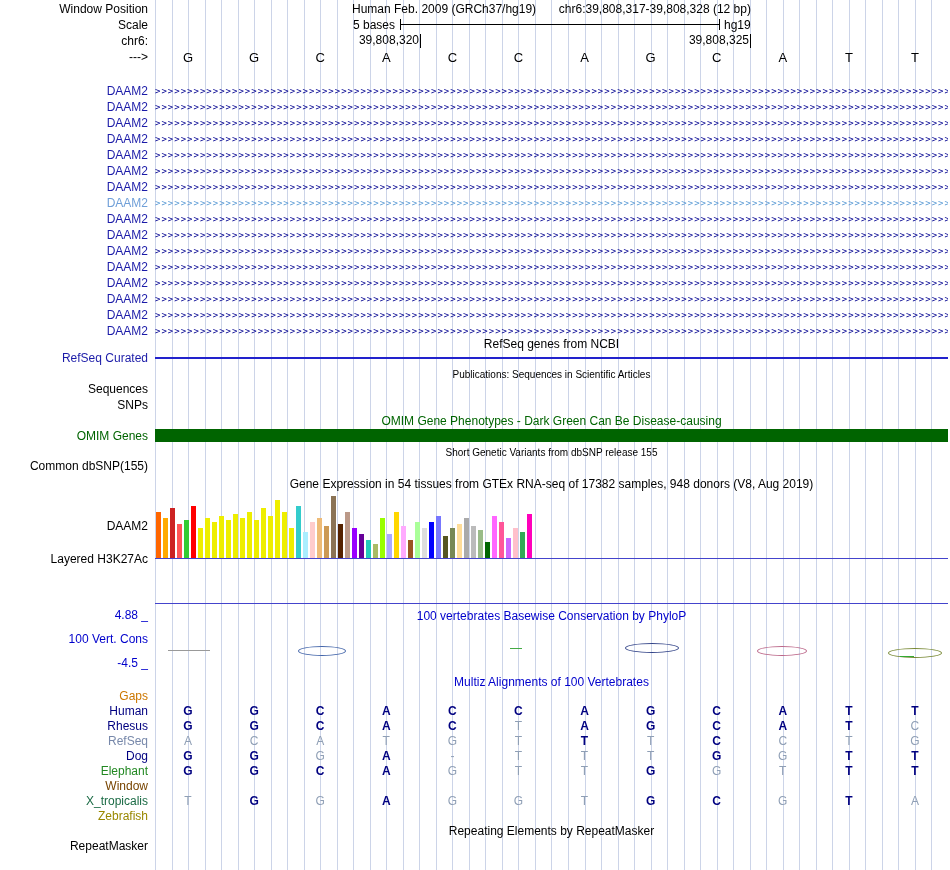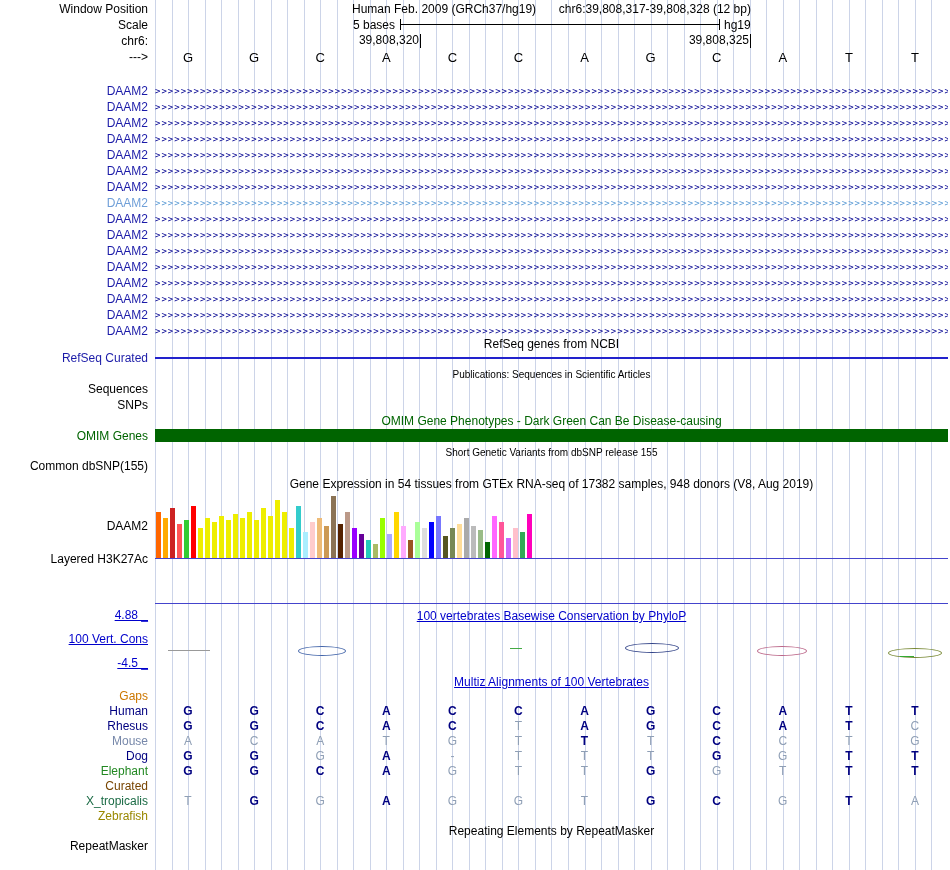--- a/index.html
+++ b/index.html
@@ -3,21 +3,21 @@
 <meta charset="utf-8">
 <style>
   html,body{margin:0;padding:0;background:#fff;}
   body{width:950px;height:870px;font-family:"Liberation Sans",sans-serif;}
   #browser{position:relative;width:950px;height:870px;overflow:hidden;background:#fff;}
   .grid{position:absolute;left:155px;top:0;width:793px;height:870px;
         background:repeating-linear-gradient(to right,#ccd4e8 0,#ccd4e8 1px,transparent 1px,transparent 16.52px);}
   .lbl{position:absolute;left:0;width:148px;text-align:right;font-size:12px;line-height:14px;color:#000;white-space:nowrap;}
   .center{position:absolute;left:155px;width:793px;text-align:center;font-size:12px;line-height:14px;color:#000;white-space:nowrap;}
   .small{font-size:10px;}
-  .blue{color:#0000cc;text-decoration:underline;}
+  .blue{color:#0000cc;}
   .green{color:#006400;}
   .genlbl{color:#1b1ba8;}
   .genlbl.lt{color:#6f9fd8;}
   .arrows{position:absolute;left:155px;width:793px;height:11px;overflow:hidden;
           font-family:"DejaVu Sans Mono",monospace;font-size:9px;line-height:11px;
           letter-spacing:1px;color:#000090;}
   .arrows.lt{color:#5b9bd5;}
   .base{position:absolute;width:18px;text-align:center;font-size:13px;color:#000;}
   .mbase{position:absolute;width:18px;text-align:center;font-size:12px;font-weight:bold;color:#000080;line-height:14px;}
   .mbase.dim{color:#8f9fb5;font-weight:normal;}
@@ -211,21 +211,21 @@
     <div class="mbase" style="left: 311.208px; top: 719px;">C</div>
     <div class="mbase" style="left: 377.292px; top: 719px;">A</div>
     <div class="mbase" style="left: 443.375px; top: 719px;">C</div>
     <div class="mbase dim" style="left: 509.458px; top: 719px;">T</div>
     <div class="mbase" style="left: 575.542px; top: 719px;">A</div>
     <div class="mbase" style="left: 641.625px; top: 719px;">G</div>
     <div class="mbase" style="left: 707.708px; top: 719px;">C</div>
     <div class="mbase" style="left: 773.792px; top: 719px;">A</div>
     <div class="mbase" style="left: 839.875px; top: 719px;">T</div>
     <div class="mbase dim" style="left: 905.958px; top: 719px;">C</div>
-    <div class="lbl" style="top: 734px; color: rgb(119, 136, 170);">Mouse</div>
+    <div class="lbl" style="top: 734px; color: rgb(119, 136, 170);">RefSeq</div>
     <div class="mbase dim" style="left: 179.042px; top: 734px;">A</div>
     <div class="mbase dim" style="left: 245.125px; top: 734px;">C</div>
     <div class="mbase dim" style="left: 311.208px; top: 734px;">A</div>
     <div class="mbase dim" style="left: 377.292px; top: 734px;">T</div>
     <div class="mbase dim" style="left: 443.375px; top: 734px;">G</div>
     <div class="mbase dim" style="left: 509.458px; top: 734px;">T</div>
     <div class="mbase" style="left: 575.542px; top: 734px;">T</div>
     <div class="mbase dim" style="left: 641.625px; top: 734px;">T</div>
     <div class="mbase" style="left: 707.708px; top: 734px;">C</div>
     <div class="mbase dim" style="left: 773.792px; top: 734px;">C</div>
@@ -250,21 +250,21 @@
     <div class="mbase" style="left: 311.208px; top: 764px;">C</div>
     <div class="mbase" style="left: 377.292px; top: 764px;">A</div>
     <div class="mbase dim" style="left: 443.375px; top: 764px;">G</div>
     <div class="mbase dim" style="left: 509.458px; top: 764px;">T</div>
     <div class="mbase dim" style="left: 575.542px; top: 764px;">T</div>
     <div class="mbase" style="left: 641.625px; top: 764px;">G</div>
     <div class="mbase dim" style="left: 707.708px; top: 764px;">G</div>
     <div class="mbase dim" style="left: 773.792px; top: 764px;">T</div>
     <div class="mbase" style="left: 839.875px; top: 764px;">T</div>
     <div class="mbase" style="left: 905.958px; top: 764px;">T</div>
-    <div class="lbl" style="top: 779px; color: rgb(119, 68, 0);">Curated</div>
+    <div class="lbl" style="top: 779px; color: rgb(119, 68, 0);">Window</div>
     <div class="lbl" style="top: 794px; color: rgb(27, 107, 69);">X_tropicalis</div>
     <div class="mbase dim" style="left: 179.042px; top: 794px;">T</div>
     <div class="mbase" style="left: 245.125px; top: 794px;">G</div>
     <div class="mbase dim" style="left: 311.208px; top: 794px;">G</div>
     <div class="mbase" style="left: 377.292px; top: 794px;">A</div>
     <div class="mbase dim" style="left: 443.375px; top: 794px;">G</div>
     <div class="mbase dim" style="left: 509.458px; top: 794px;">G</div>
     <div class="mbase dim" style="left: 575.542px; top: 794px;">T</div>
     <div class="mbase" style="left: 641.625px; top: 794px;">G</div>
     <div class="mbase" style="left: 707.708px; top: 794px;">C</div>

